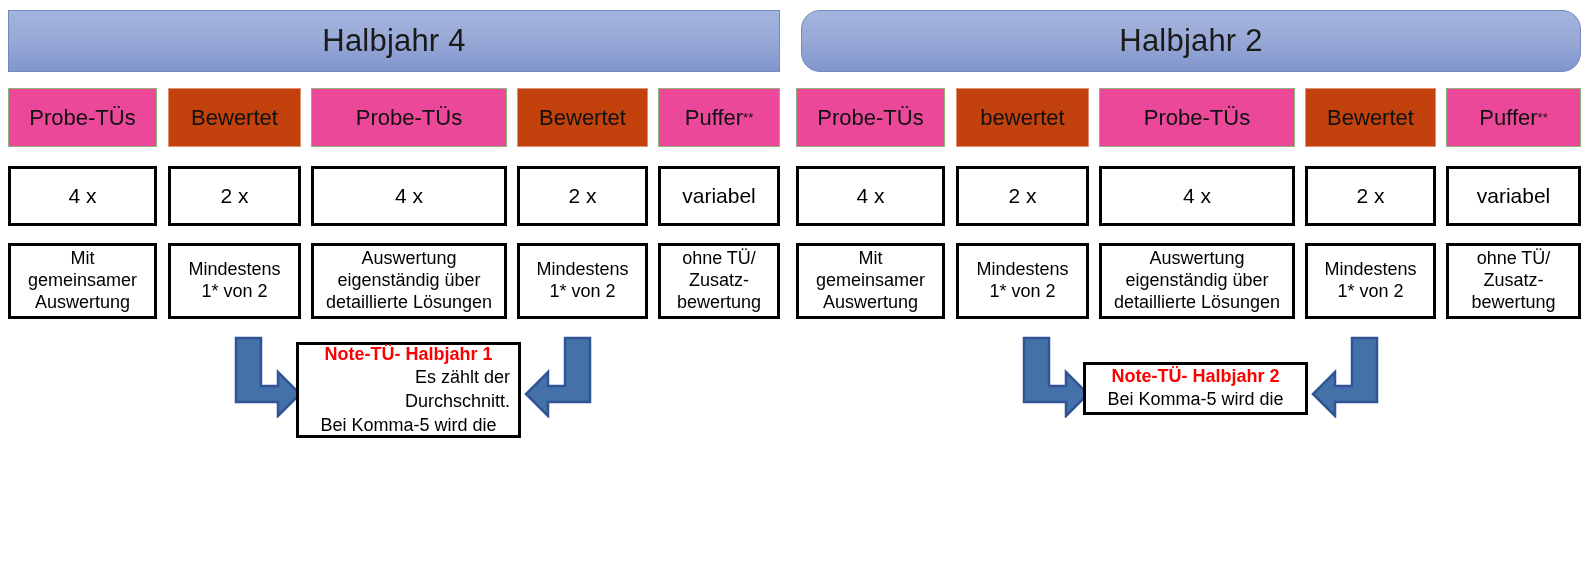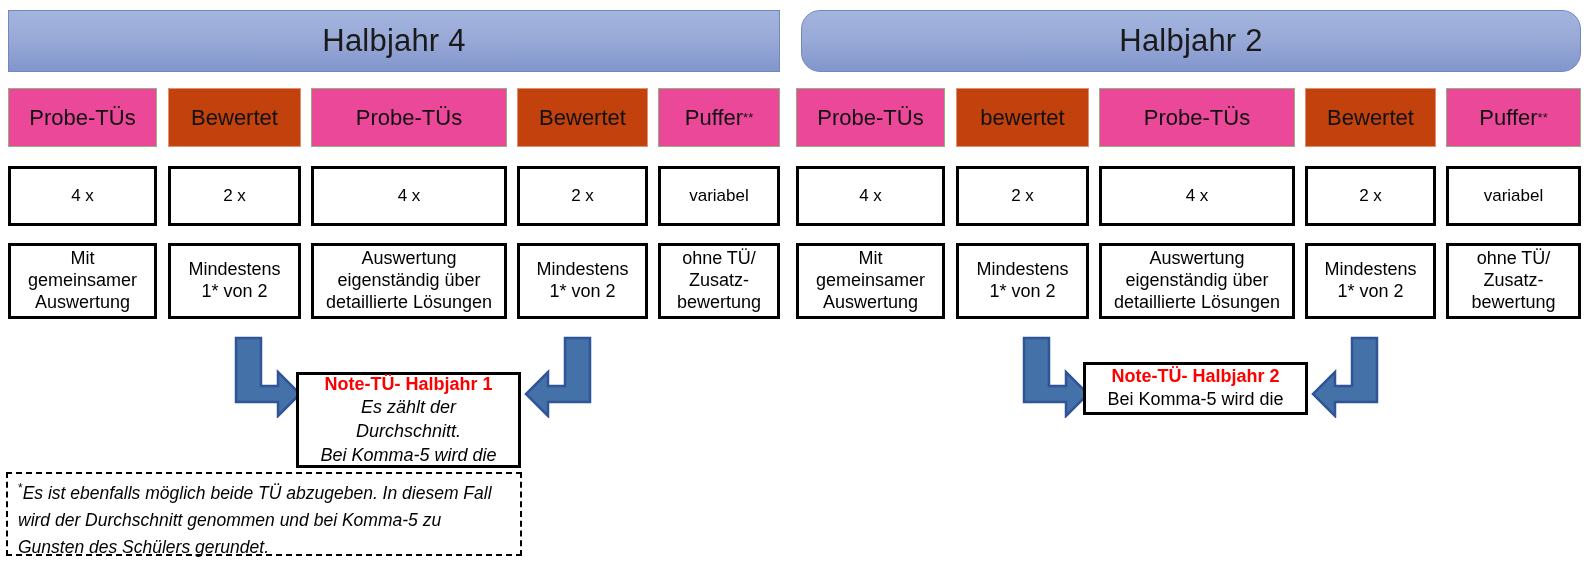--- a/index.html
+++ b/index.html
@@ -29,34 +29,34 @@
     border:1px solid #7d9e6b;
   }
   .cat.green{background:#ec4899;border-color:#8fb37a;}
   .cat.salmon{background:#c2410c;border-color:#dd9276;}
   .cat sup{font-size:13px;vertical-align:super;line-height:0;}
 
   
   .bx{
     background:#ffffff;border:3px solid #000000;
     display:flex;align-items:center;justify-content:center;
-    text-align:center;font-size:17px;line-height:1.22;color:#000;
+    text-align:center;font-size:21px;line-height:1.22;color:#000;
     padding:2px 4px;
   }
   .bx.small{font-size:18px;}
 
   
   .notebox{
     background:#ffffff;border:3px solid #000;
     display:flex;flex-direction:column;align-items:center;justify-content:center;
     text-align:center;padding:4px 8px;
   }
   .note-title{color:#ff0000;font-weight:bold;font-size:18px;line-height:1.3;}
   .note-body{font-size:18px;line-height:1.32;}
-  .note-body.italic{font-style:italic;}
+  .note-body.italic{text-align:right;}
 
   
   .foot{
     background:#ffffff;border:2px dashed #000;
     font-style:italic;font-size:17.5px;line-height:1.55;
     padding:6px 10px;box-sizing:border-box;text-align:left;
   }
   .foot sup{font-size:12px;vertical-align:super;line-height:0;font-style:normal;}
 
   
@@ -117,29 +117,26 @@
       <path d="M8,2 L33,2 L33,50 L50,50 L50,36 L72,58 L50,80 L50,66 L8,66 Z" fill="#4472a8" stroke="#2f5597" stroke-width="2.5" stroke-linejoin="miter"></path>
     </svg>
   </div>
 
   <div class="abs arrow" style="left:524px;top:336px;width:74px;height:82px;">
     <svg width="74" height="82" viewBox="0 0 74 82">
       <path d="M66,2 L41,2 L41,50 L24,50 L24,36 L2,58 L24,80 L24,66 L66,66 Z" fill="#4472a8" stroke="#2f5597" stroke-width="2.5" stroke-linejoin="miter"></path>
     </svg>
   </div>
 
-  <div class="abs notebox" style="left:296px;top:372px;width:225px;height:96px;">
+  <div class="abs notebox" style="left:296px;top:342px;width:225px;height:96px;">
     <div class="note-title">Note-TÜ- Halbjahr 1</div>
     <div class="note-body italic">Es zählt der Durchschnitt.</div>
     <div class="note-body italic">Bei Komma-5 wird die</div>
   </div>
 
-  <div class="abs foot" style="left:6px;top:472px;width:516px;height:84px;">
-    <sup>*</sup><span>Es ist ebenfalls möglich beide TÜ abzugeben. In diesem Fall wird der Durchschnitt genommen und bei Komma-5 zu Gunsten des Schülers gerundet.</span>
-  </div>
 
   <div class="abs banner" style="left:801px;top:10px;width:780px;height:62px;border-radius:19px;">
     <span>Halbjahr 2</span>
   </div>
 
   <div class="abs cat green" style="left:796px;top:88px;width:149px;height:59px;">
     <span>Probe-TÜs</span>
       <sup></sup>
   </div>
   <div class="abs cat salmon" style="left:956px;top:88px;width:133px;height:59px;">

